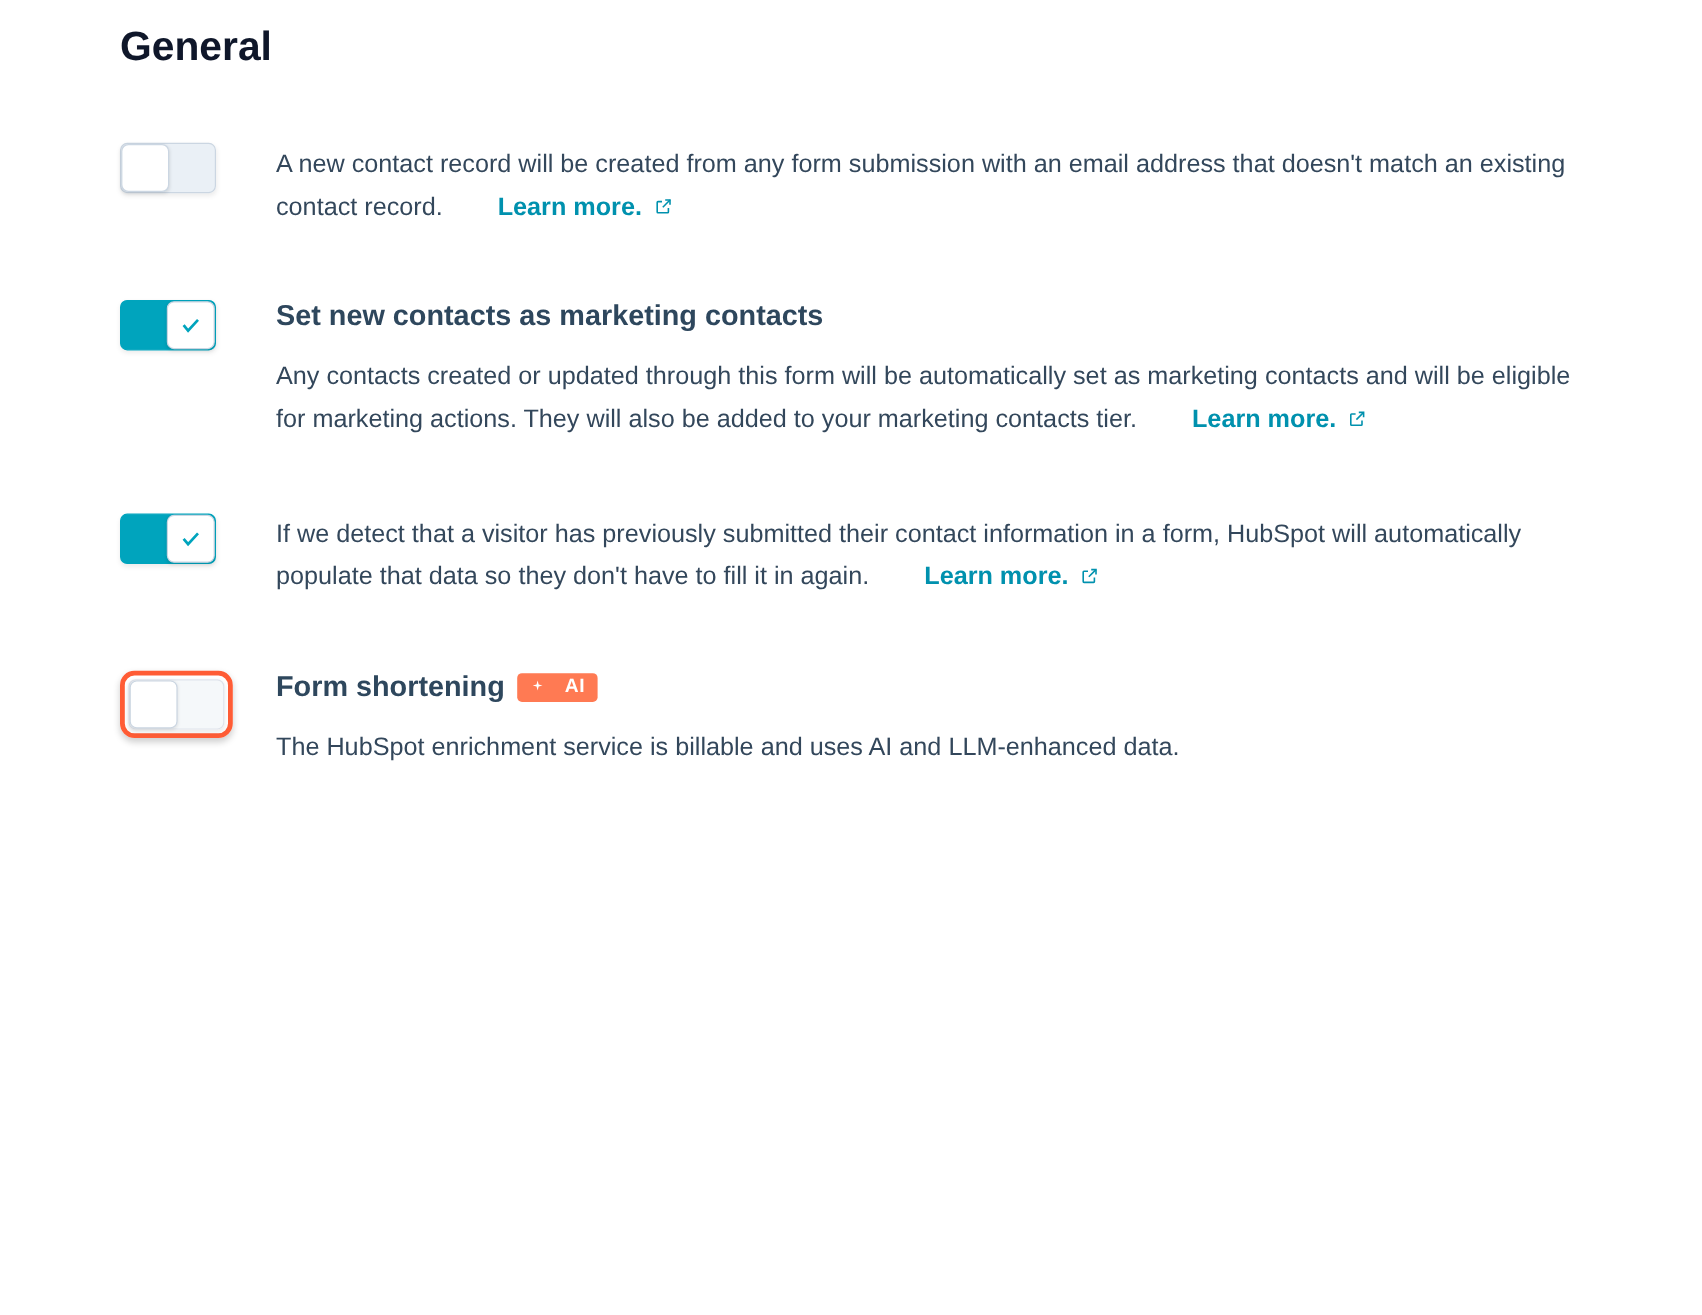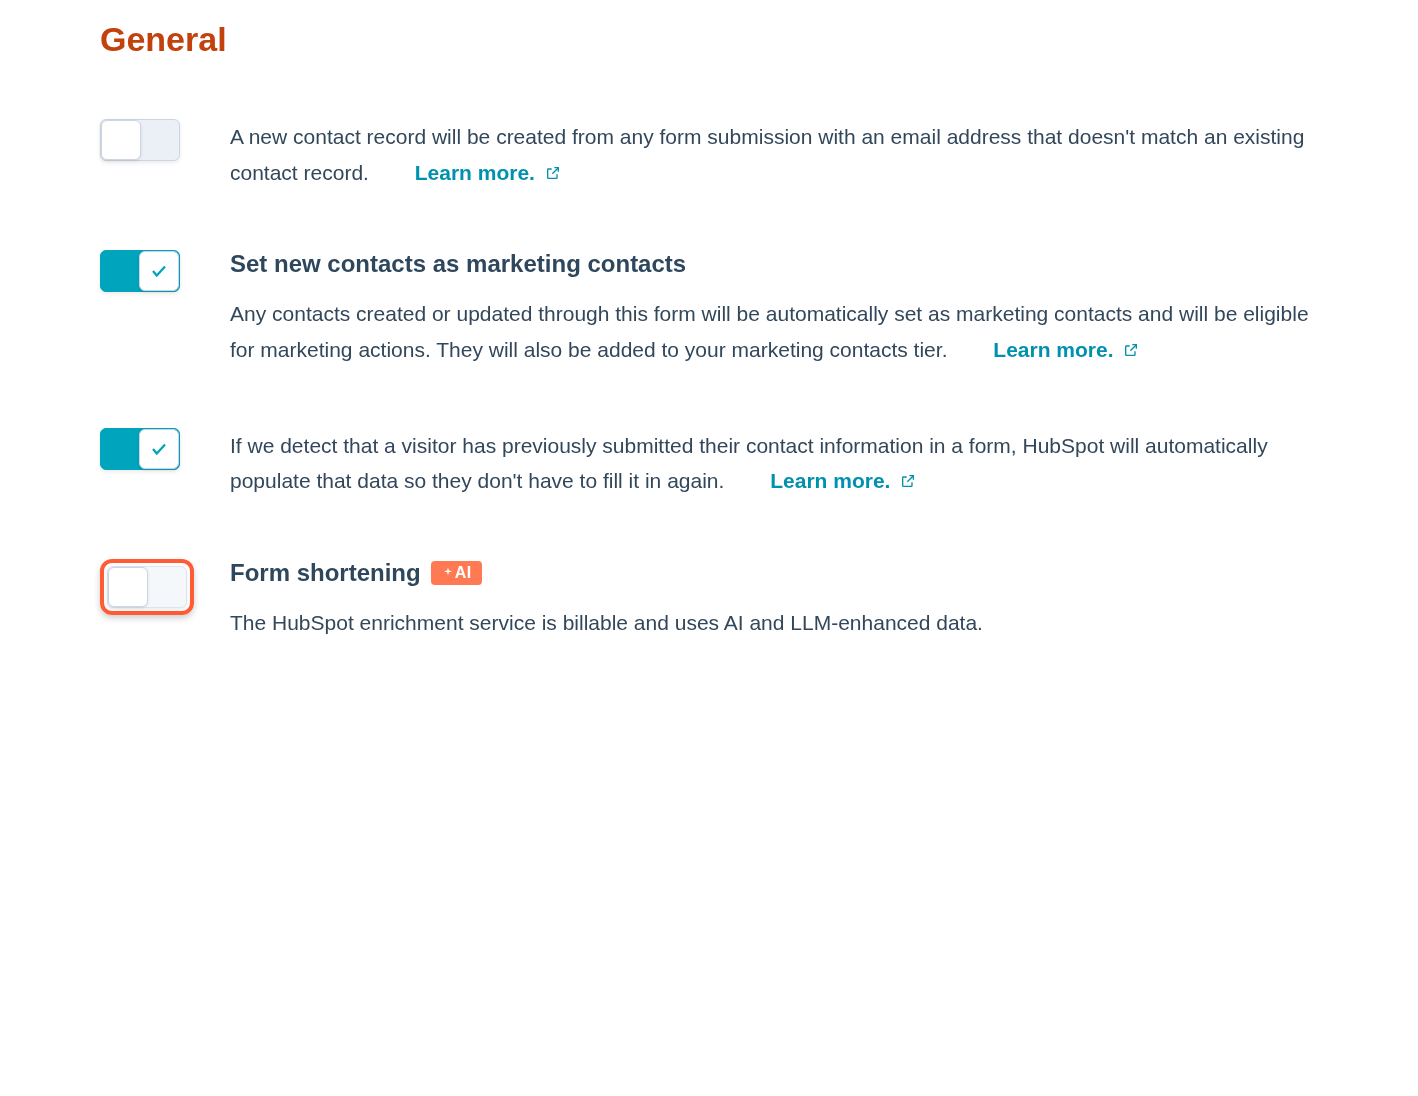--- a/index.html
+++ b/index.html
@@ -10,21 +10,21 @@
     body {
       font-family: -apple-system, BlinkMacSystemFont, "Segoe UI", Helvetica, Arial, sans-serif;
       background: #ffffff;
       color: #33475b;
       padding: 20px 100px 40px 100px;
       width: 1418px;
     }
     h1.section-title {
       font-size: 34px;
       font-weight: 700;
-      color: #c2410c;
+      color: #0f172a;
       margin-bottom: 60px;
     }
     .setting-row {
       display: flex;
       align-items: flex-start;
       margin-bottom: 60px;
     }
     .toggle-col {
       width: 130px;
       flex-shrink: 0;
@@ -124,21 +124,21 @@
     .ext-icon svg {
       width: 100%;
       height: 100%;
       fill: none;
       stroke: #0091ae;
       stroke-width: 2;
     }
     .ai-badge {
       display: inline-flex;
       align-items: center;
-      gap: 0;
+      gap: 16px;
       background: #ff7a53;
       color: #ffffff;
       font-size: 16px;
       font-weight: 700;
       padding: 3px 10px;
       border-radius: 4px;
       letter-spacing: 0.5px;
     }
     .ai-badge svg {
       width: 14px;

